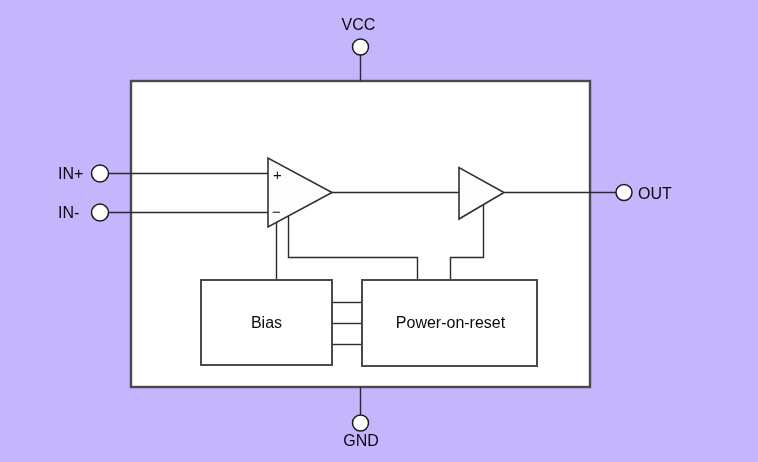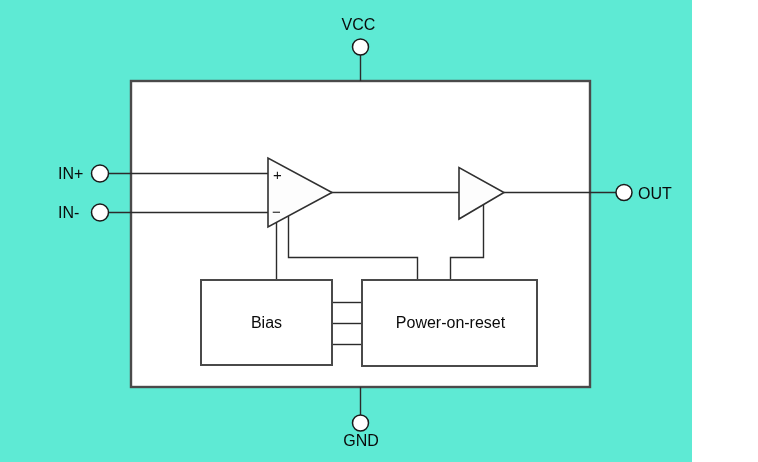--- a/index.html
+++ b/index.html
@@ -2,23 +2,23 @@
 <html><head>
 <meta charset="utf-8">
 <style>
   html, body {
     margin: 0;
     padding: 0;
     background: #ffffff;
   }
   .stage {
     position: relative;
-    width: 692px;
+    width: 758px;
     height: 462px;
-    background: #5eead4;
+    background: #c4b5fd;
     font-family: "Liberation Sans", sans-serif;
     overflow: hidden;
   }
   svg { display: block; }
   text {
     font-family: "Liberation Sans", sans-serif;
     font-size: 16px;
     fill: #0a0a0a;
   }
   text.polarity {

